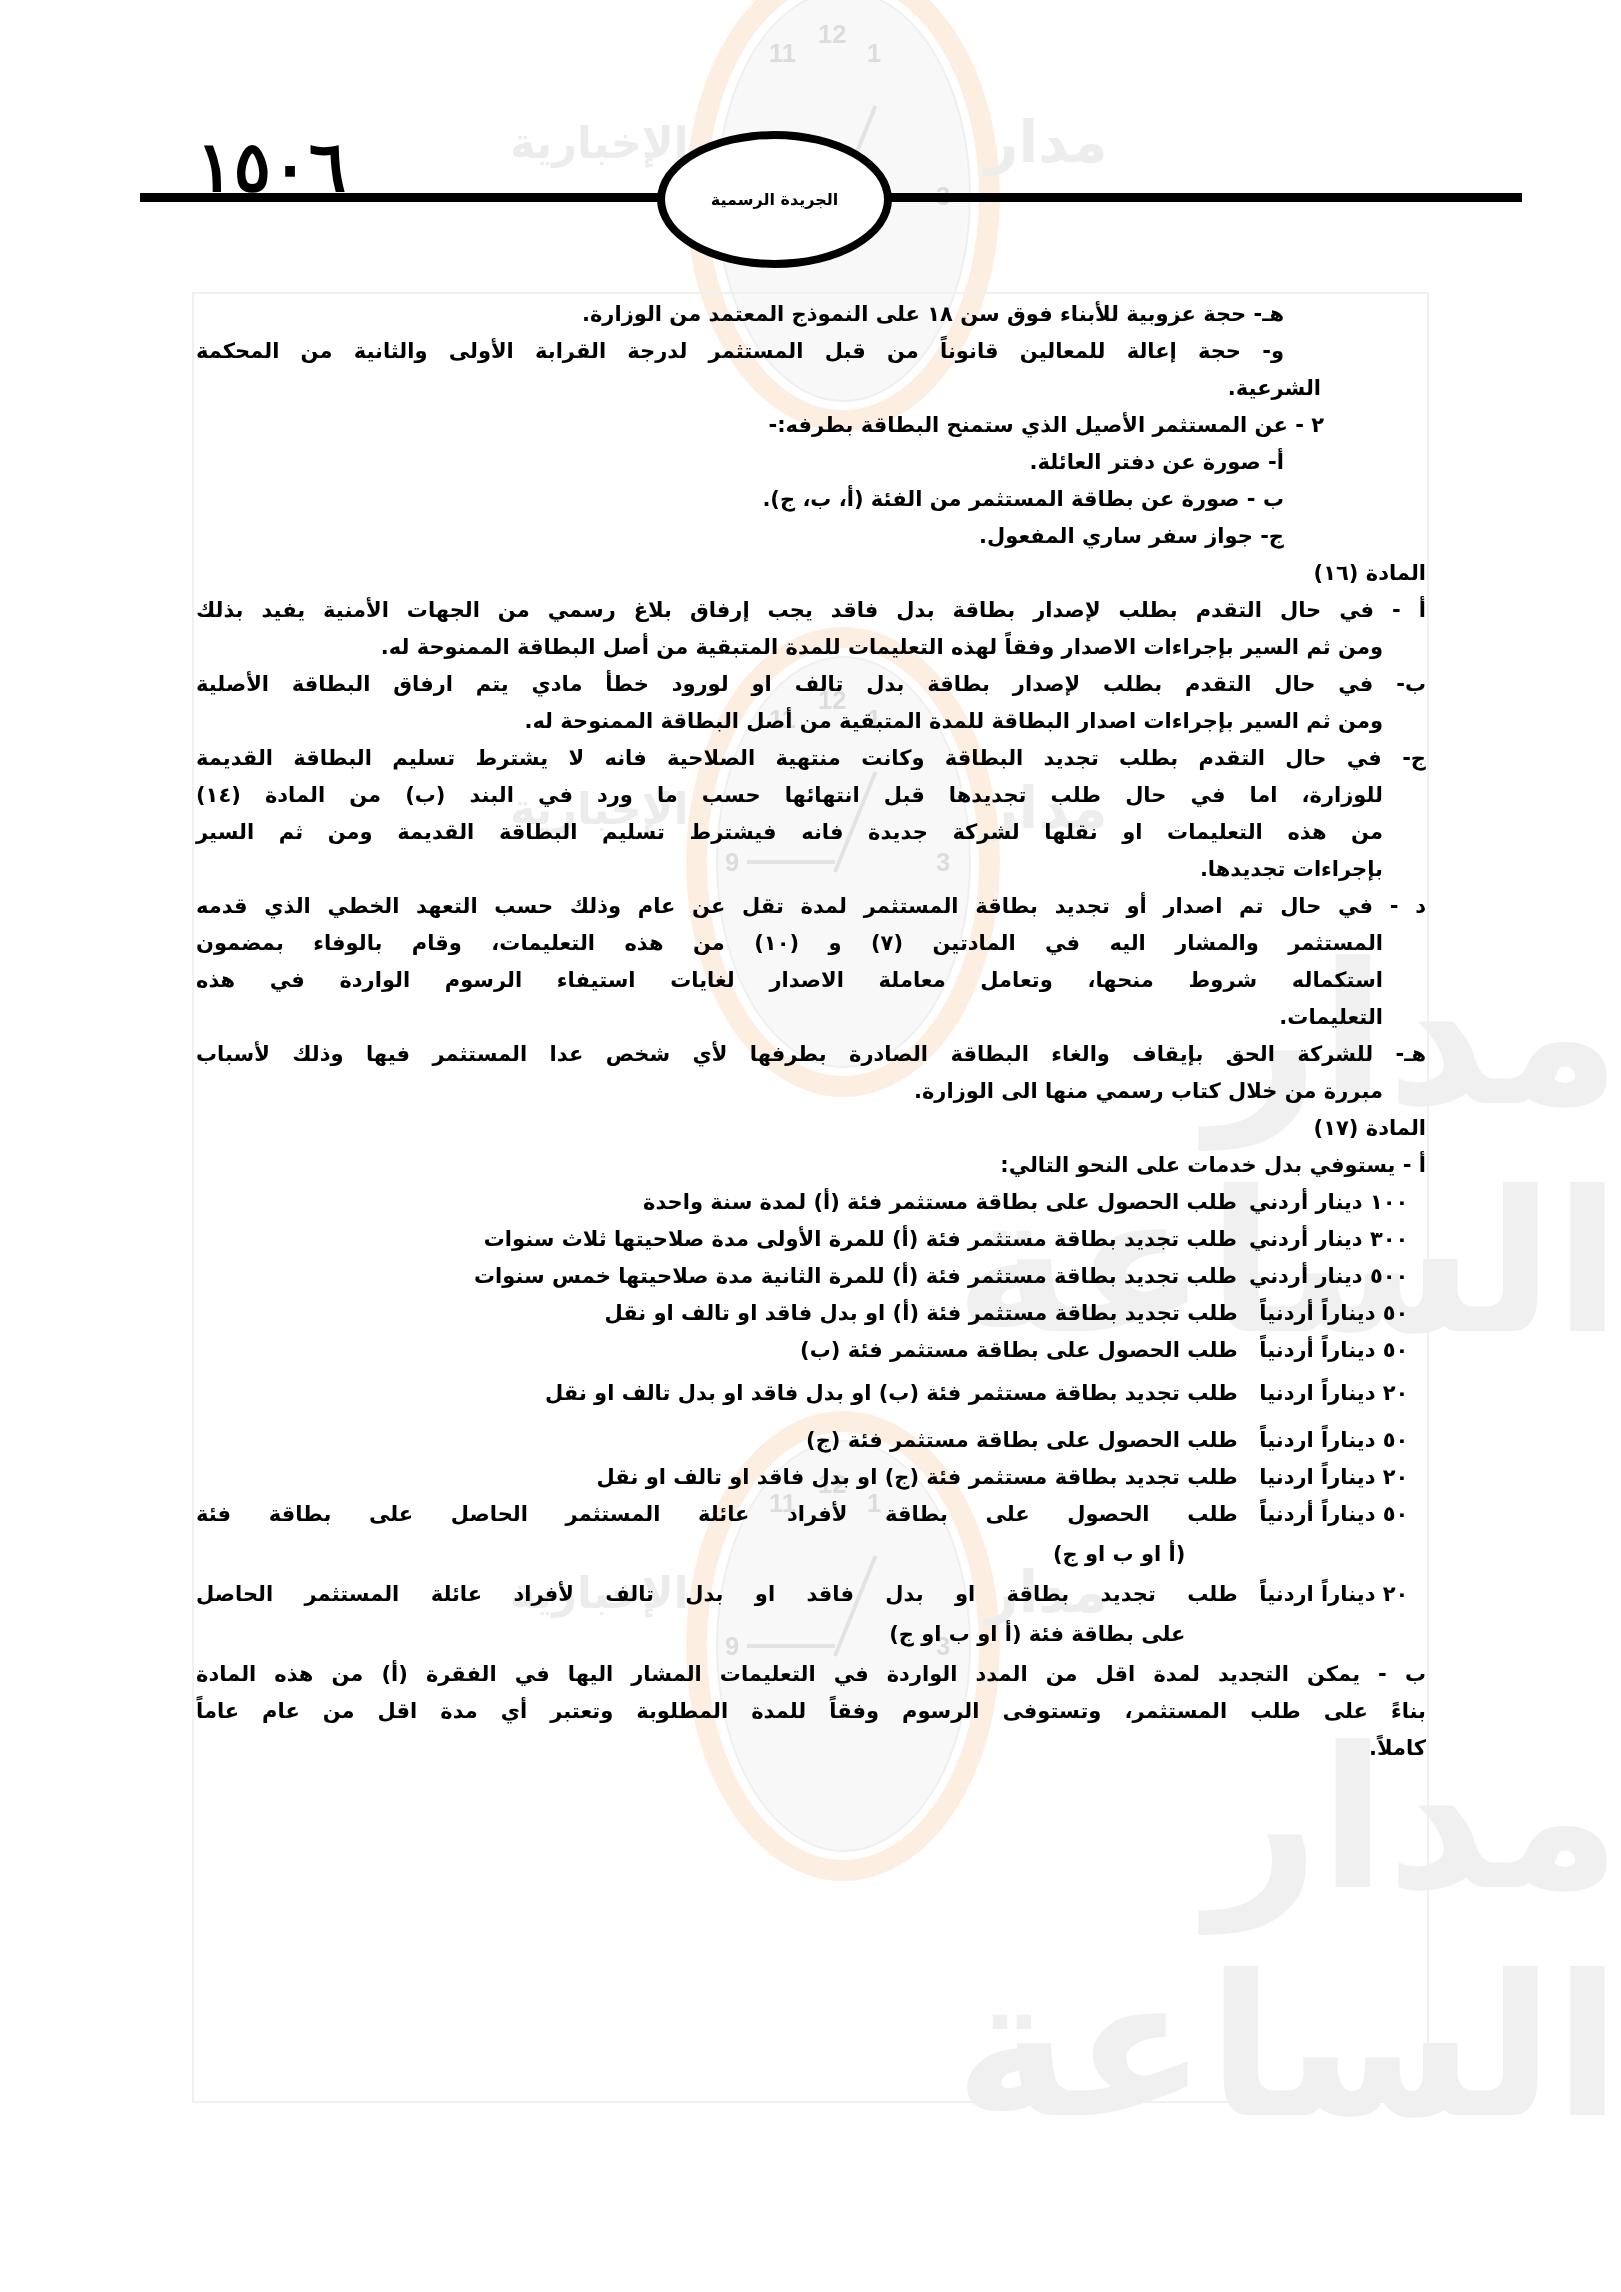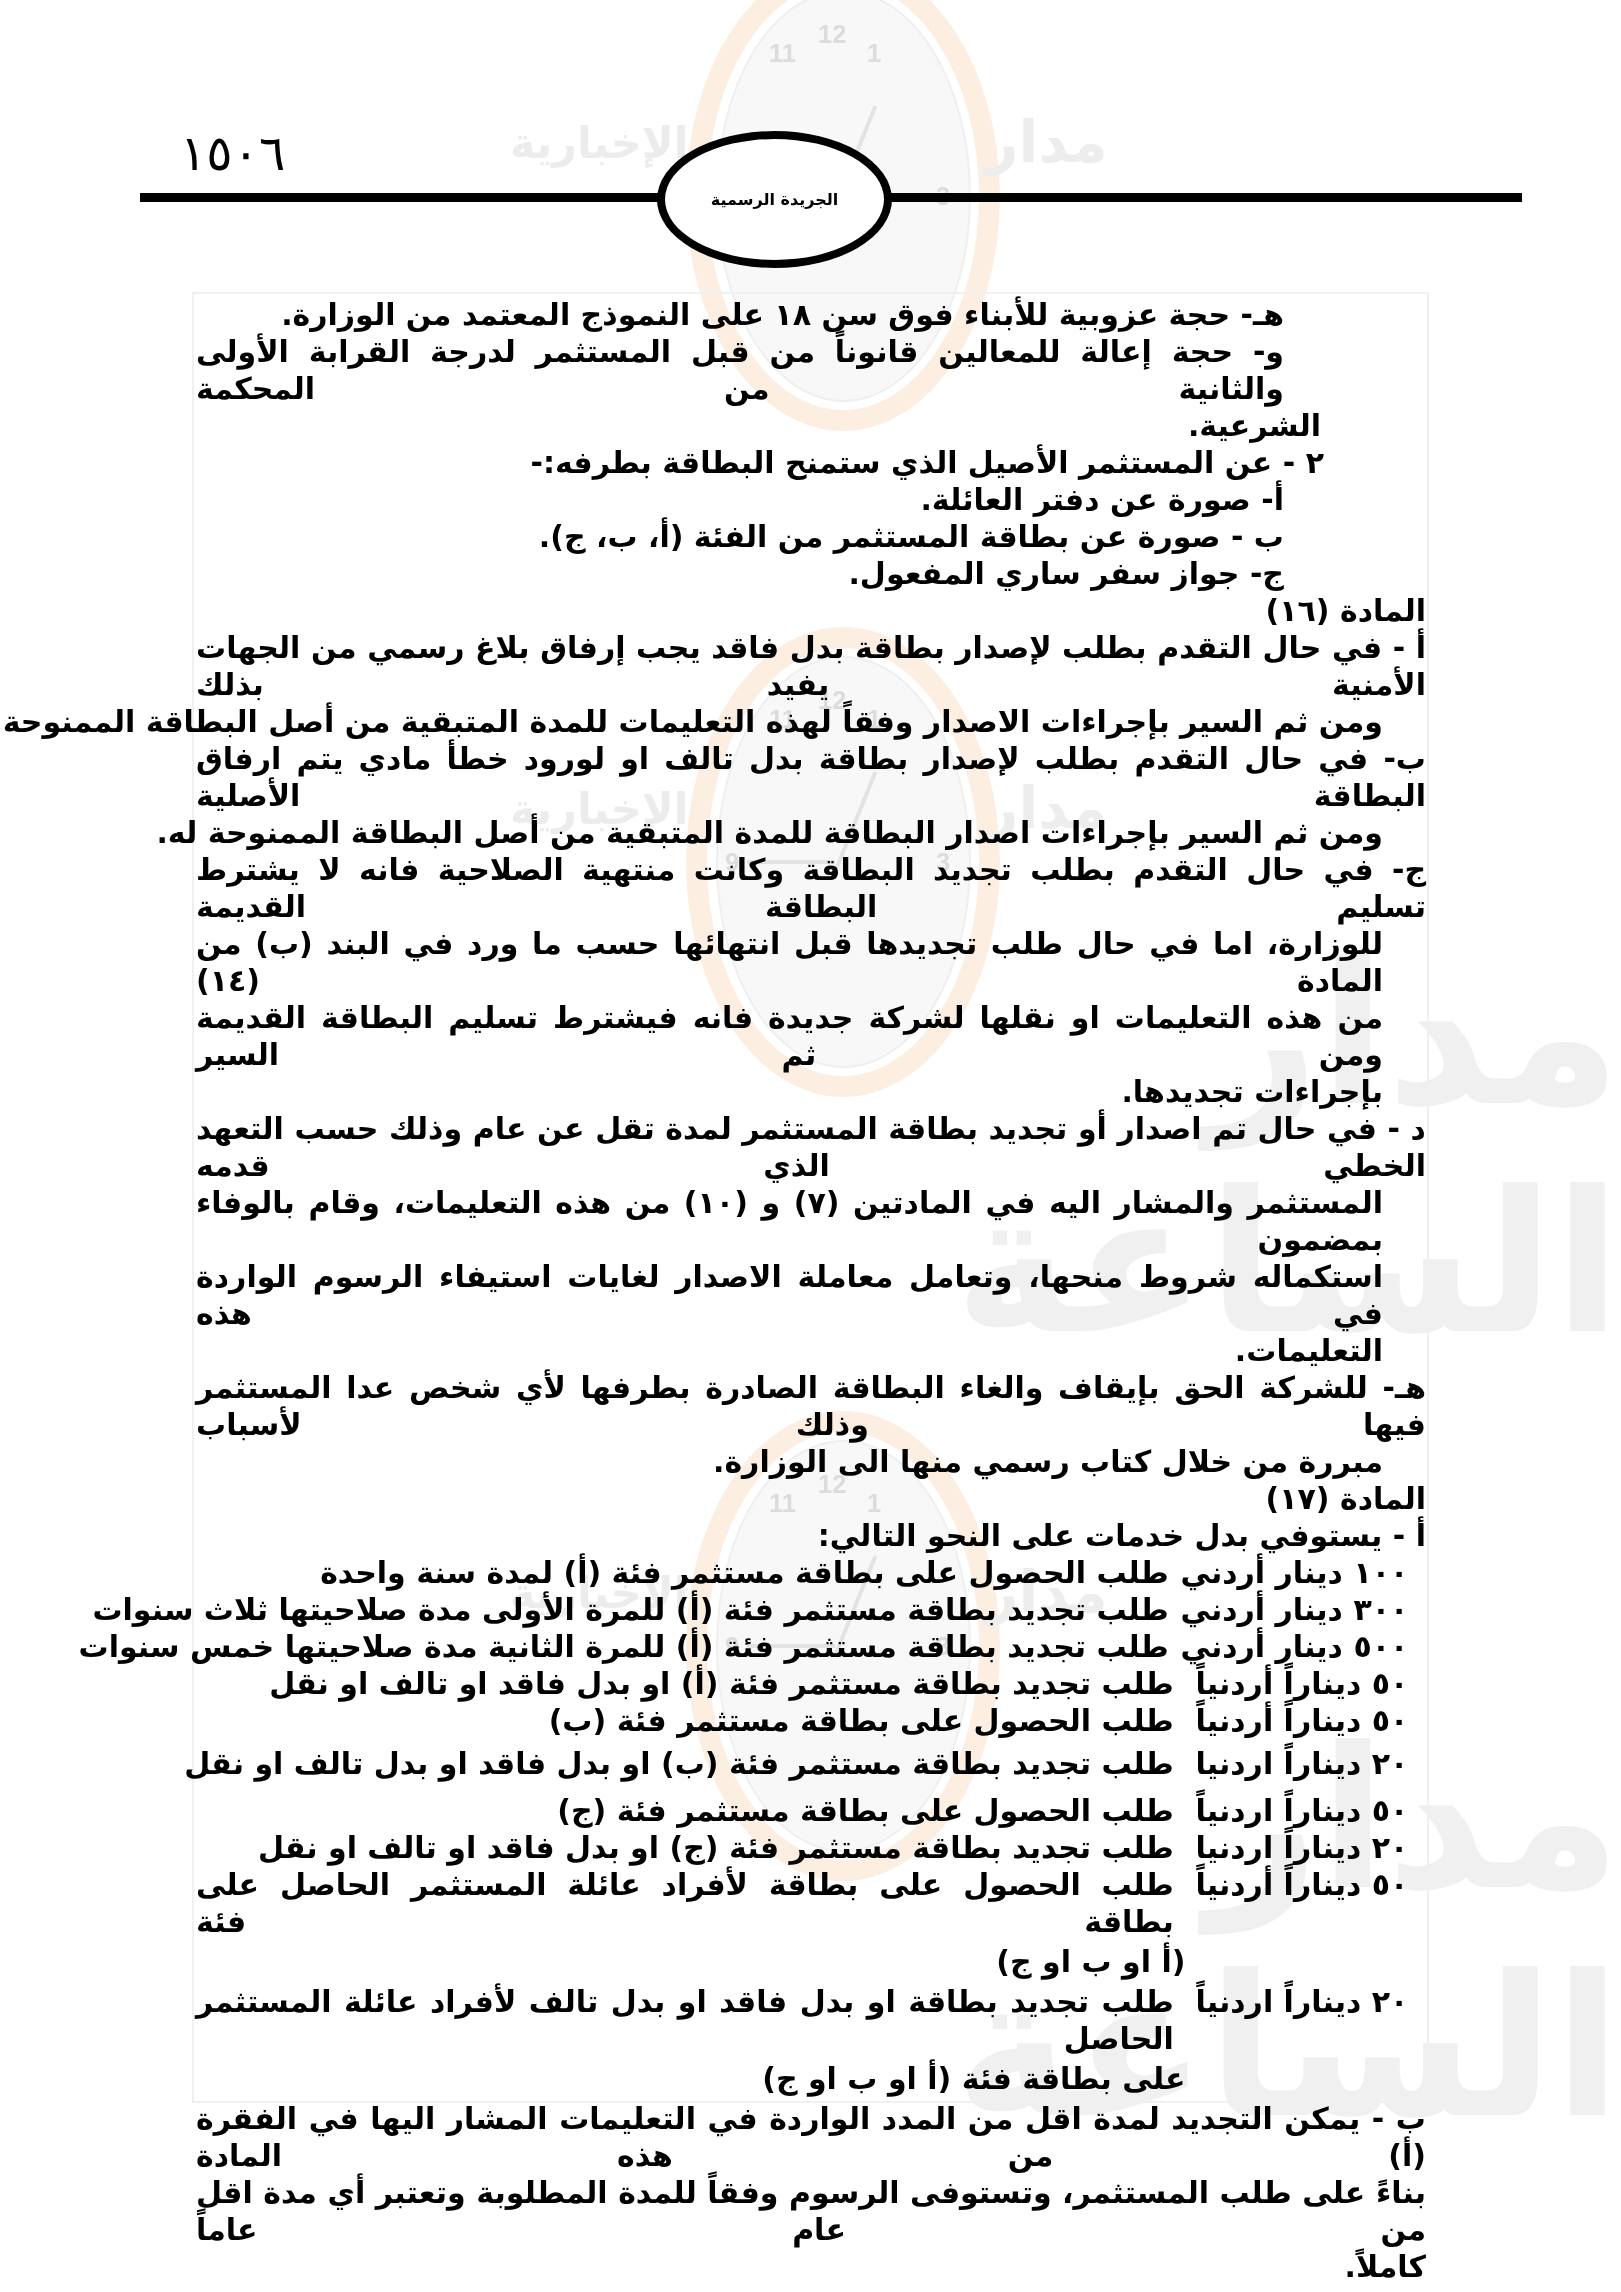--- a/index.html
+++ b/index.html
@@ -21,39 +21,39 @@
   }
   .wm .num { position:absolute; font-family:"Liberation Sans", sans-serif; font-size:25.5px; color:#dcdcdc; font-weight:bold; }
   .wm .hand-h { position:absolute; left:747px; top:233px; width:88px; height:3.9px; background:#e3e3e3; }
   .wm .hand-m { position:absolute; left:833px; top:137px; width:3.9px; height:108px; background:#e3e3e3; transform:rotate(22deg); transform-origin:bottom; }
   .wm .brand-big { position:absolute; left:529px; top:294px; font-size:196px; font-weight:bold; color:#f0f0f0; direction:rtl; letter-spacing:-3.9px; }
   .wm .brand-sm { position:absolute; left:510px; top:157px; font-size:43px; font-weight:bold; color:#ececec; direction:rtl; }
   .wm .brand-md { position:absolute; left:985px; top:147px; font-size:58px; font-weight:bold; color:#ededed; direction:rtl; }
 
   
   .page-number {
-    position:absolute; left:180px; top:125px; font-size:49px; font-weight:normal;
+    position:absolute; left:196px; top:125px; font-size:70px; font-weight:bold;
     font-family:"DejaVu Serif", serif; letter-spacing:2px; direction:rtl;
   }
   .header-rule { position:absolute; left:140px; top:193px; width:1382px; height:8.8px; background:#000; }
   .header-oval {
     position:absolute; left:657px; top:131px; width:235px; height:137px;
     border:8.8px solid #000; border-radius:50%; background:#fff; box-sizing:border-box;
     display:flex; align-items:center; justify-content:center;
   }
   .header-oval span { font-size:16px; font-weight:bold; direction:rtl; }
 
   
   .content-box {
     position:absolute; left:192px; top:292px; width:1237px; height:1811px;
     border:2px solid #f0f0f0; box-sizing:border-box;
   }
   .text {
     position:absolute; left:196px; top:296px; width:1230px;
-    direction:rtl; text-align:right; font-weight:bold; font-size:30px; line-height:37px;
+    direction:rtl; text-align:right; font-weight:bold; font-size:21px; line-height:37px;
   }
   .line { display:block; white-space:nowrap; }
   .just { text-align:justify; text-align-last:justify; white-space:normal; }
   .ind1 { padding-right:142px; }
   .ind2 { padding-right:43px; }
   .fee-row { display:flex; white-space:nowrap; }
   .fee-amt { flex:0 0 auto; }
   .fee-desc { flex:1 1 auto; padding-right:11.8px; }
 </style>
 </head>

